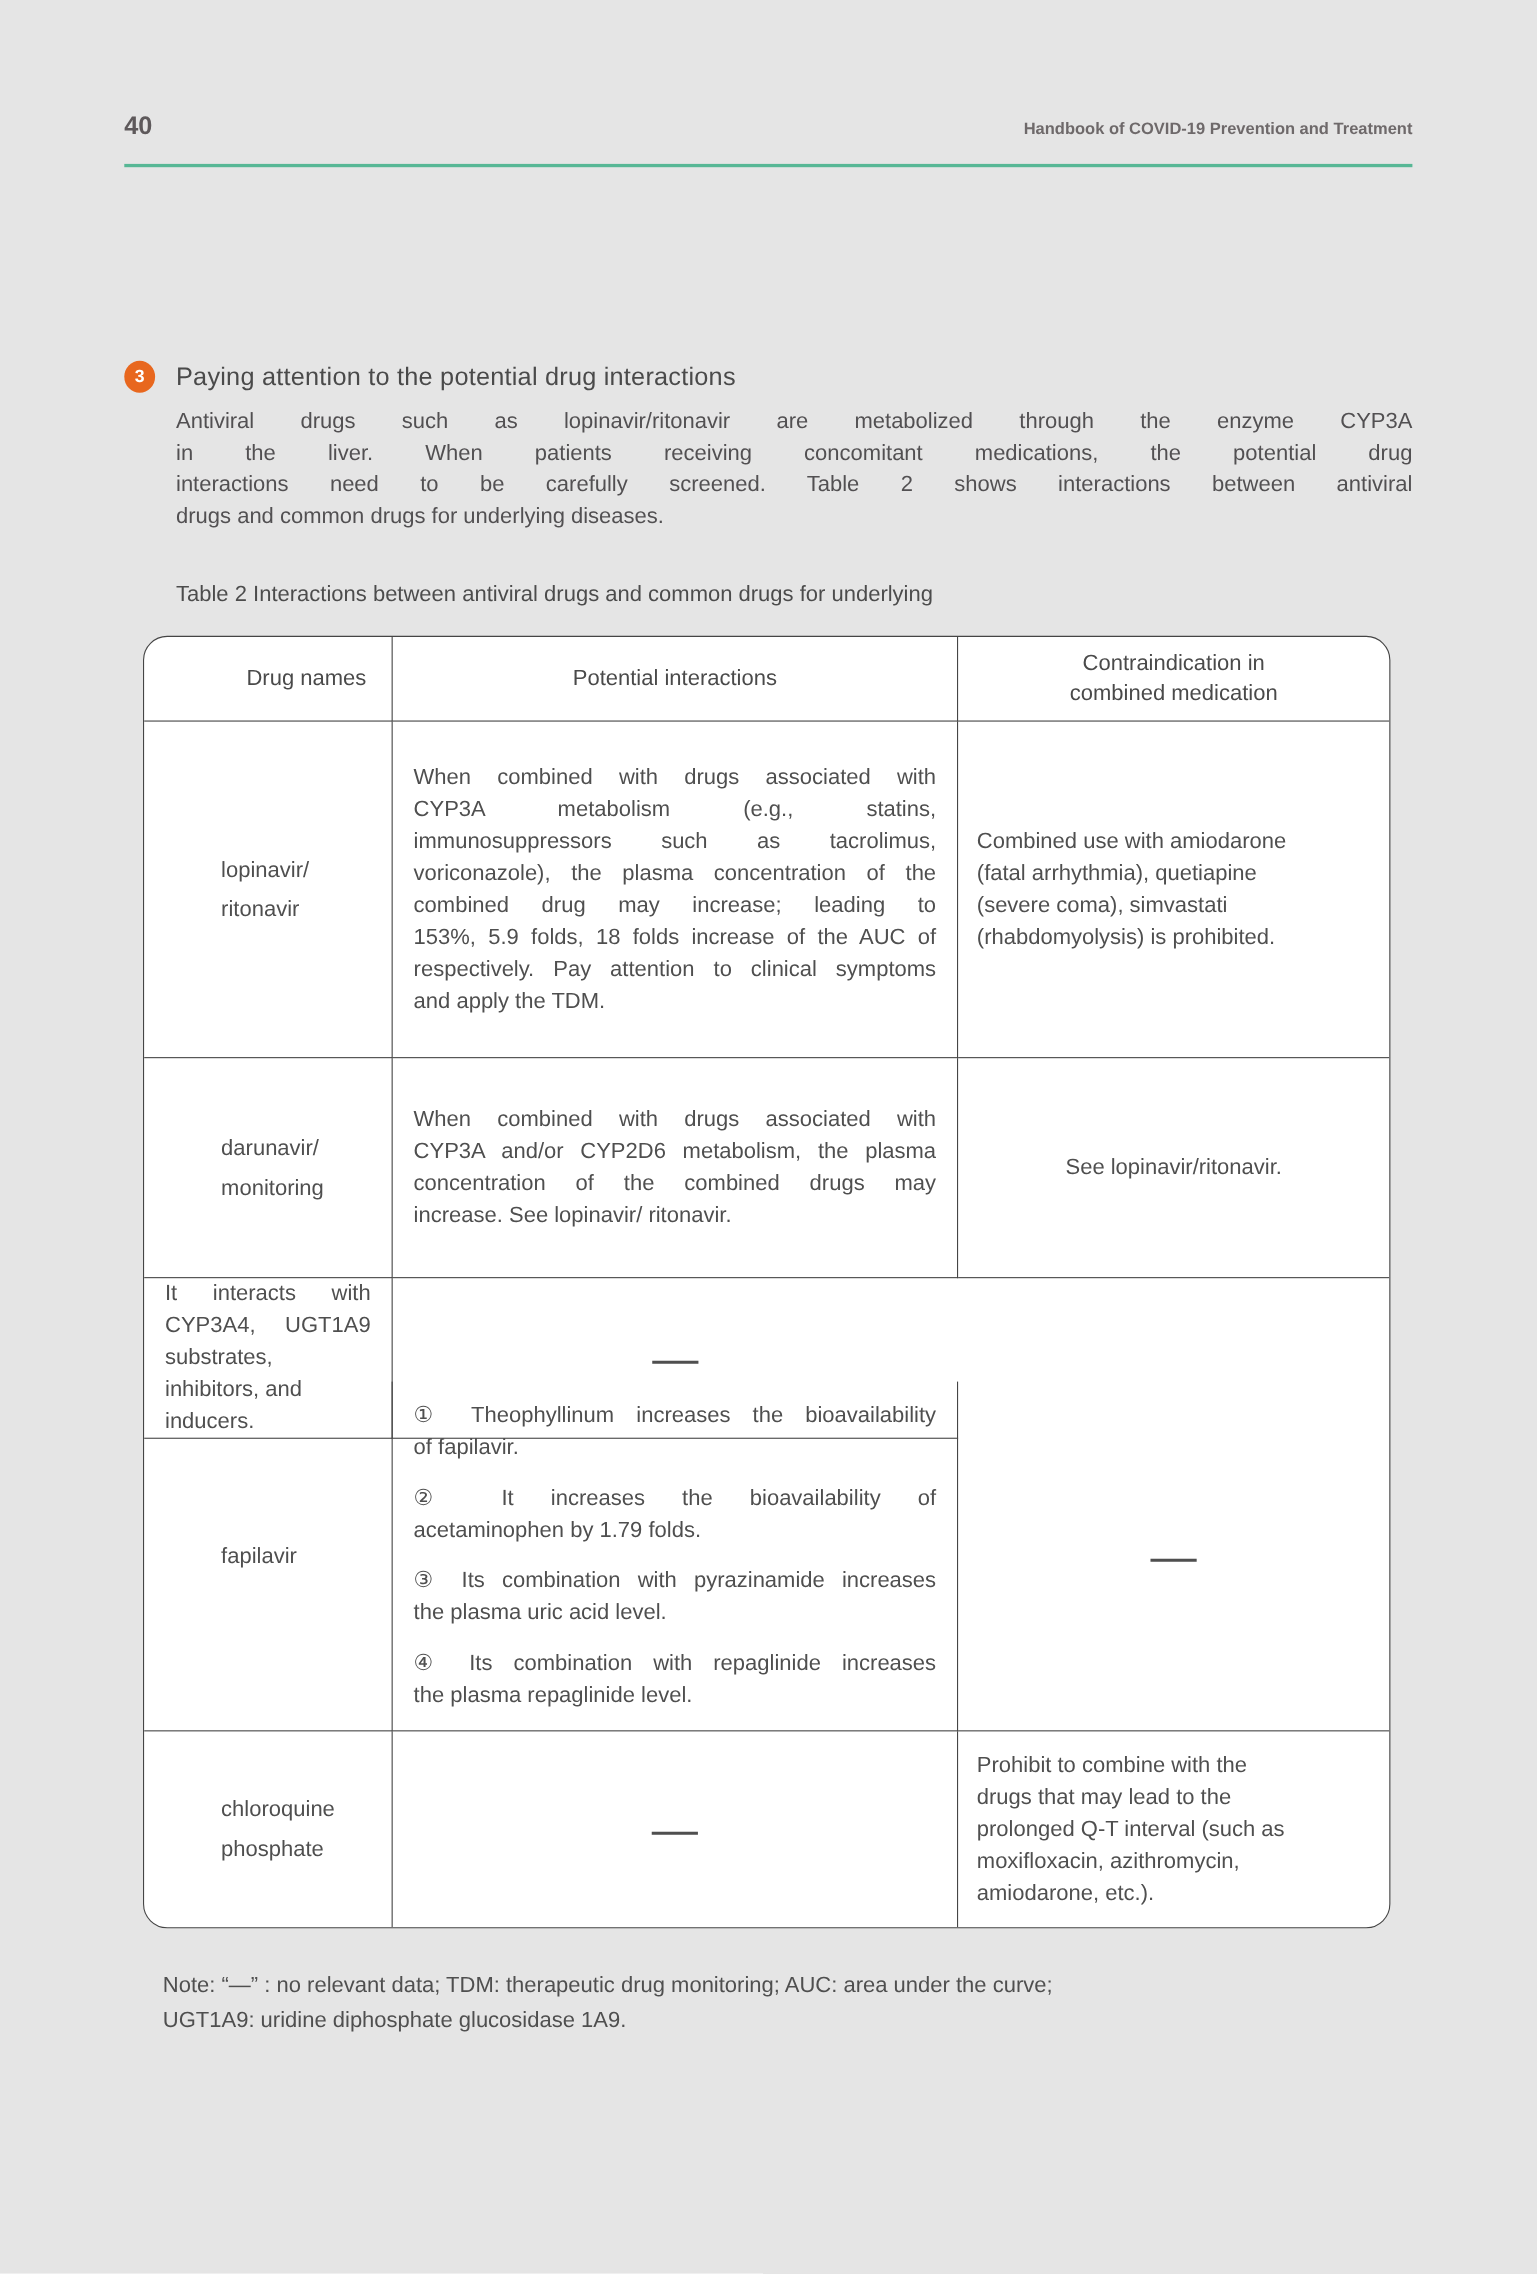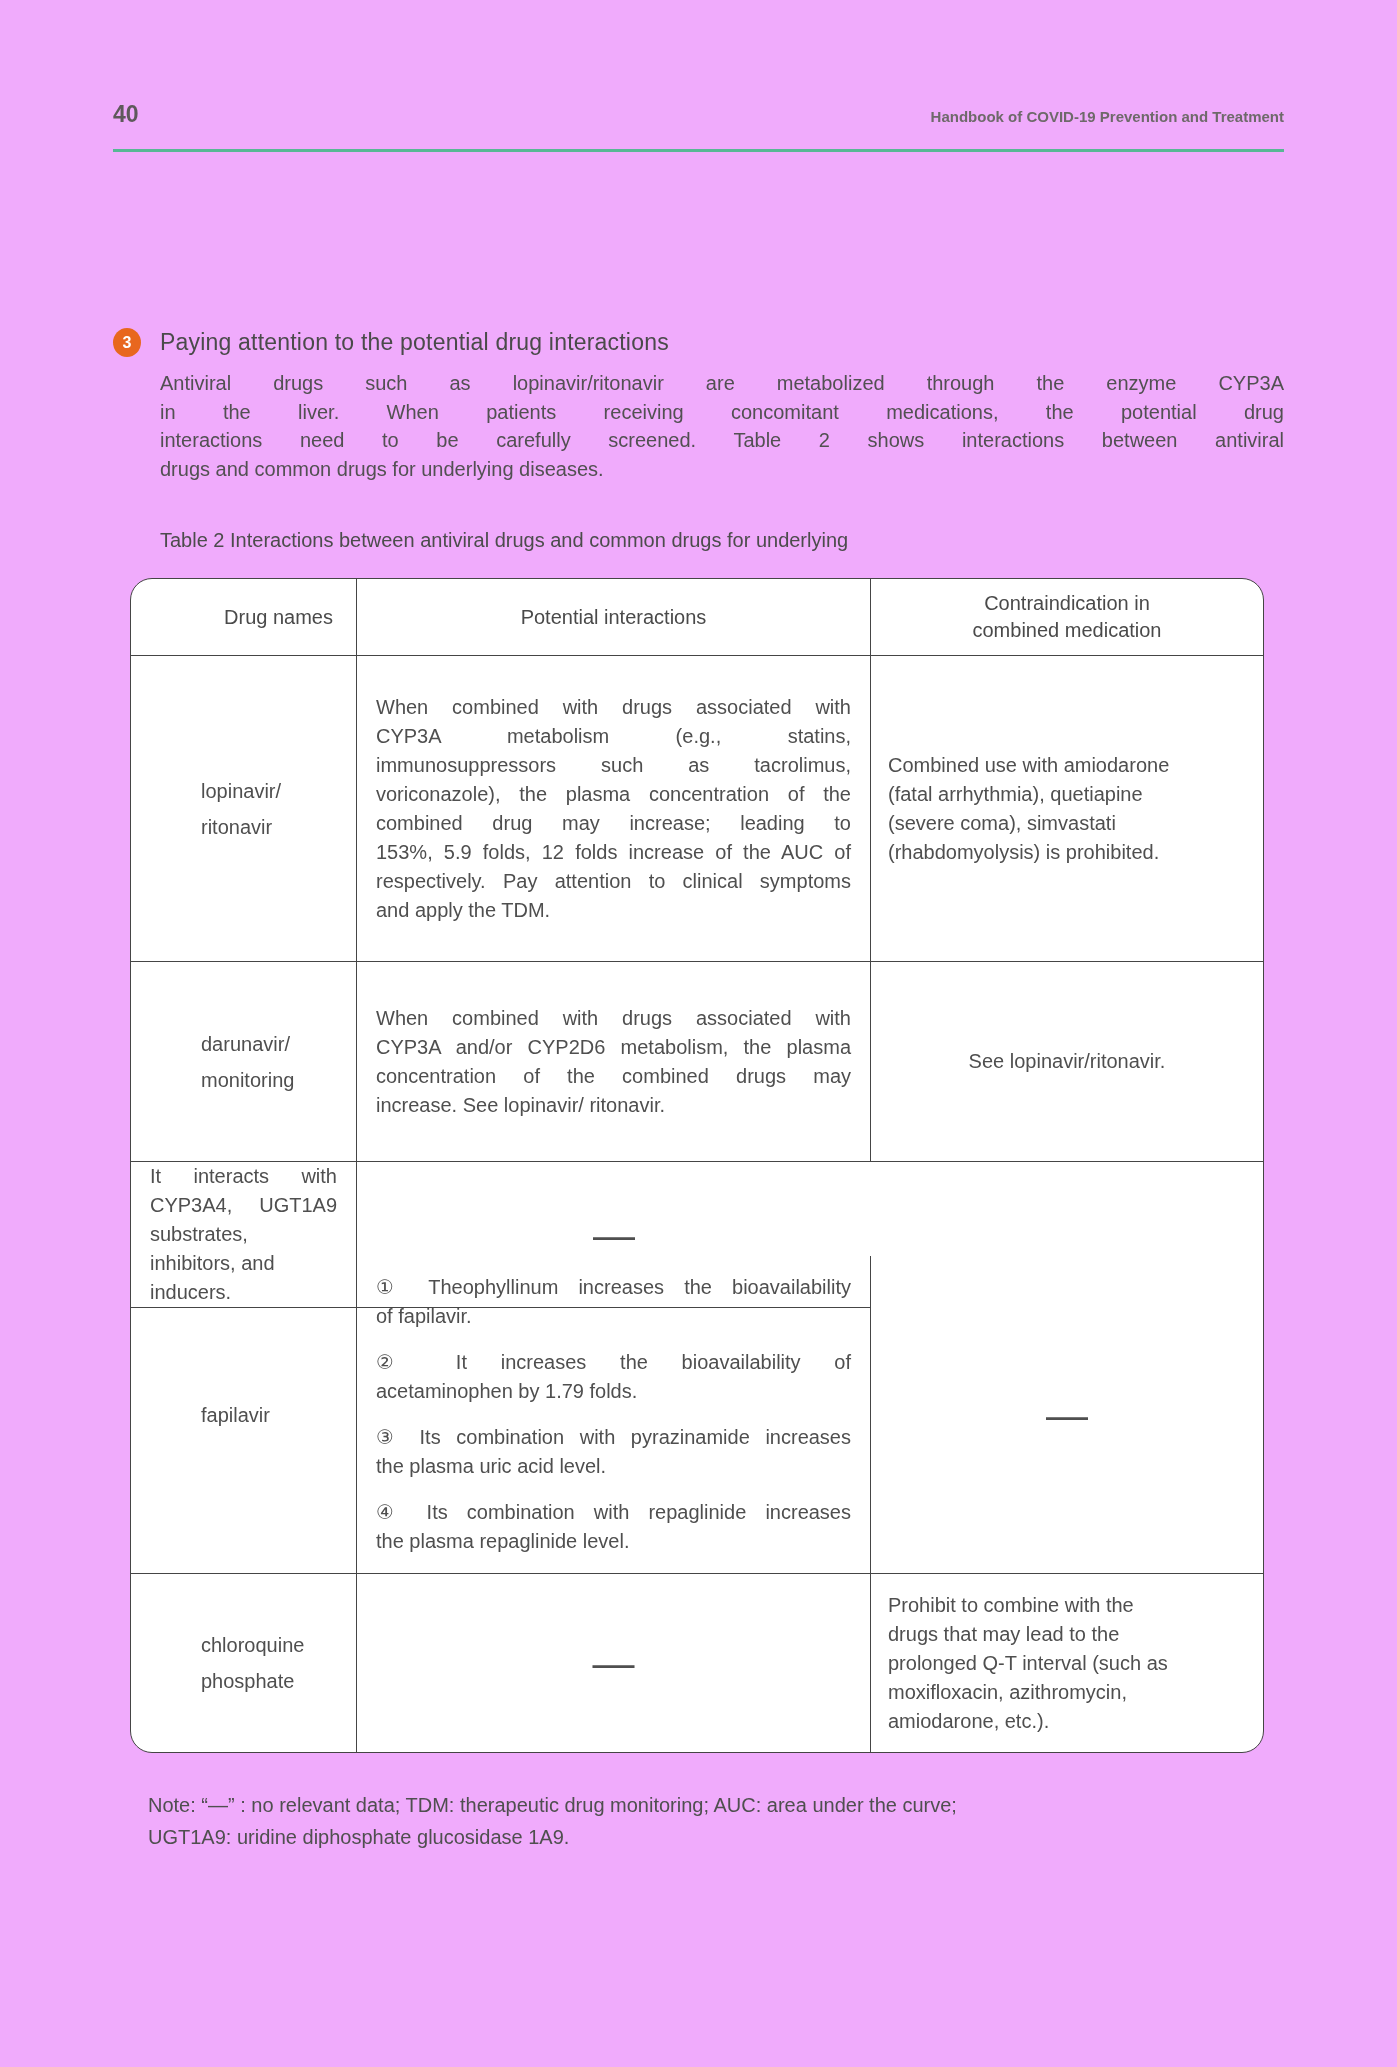--- a/index.html
+++ b/index.html
@@ -1,17 +1,17 @@
 <!DOCTYPE html>
 <html><head>
 <meta charset="utf-8">
 <style>
   html,body { margin:0; padding:0; background:#ffffff; }
   .page {
-    position:relative; width:1397px; height:2067px; background:#f0abfc;
+    position:relative; width:1397px; height:2067px; background:#e5e5e5;
     font-family:"Liberation Sans","DejaVu Sans",sans-serif; color:#4f4b4d;
     overflow:hidden;
   }
   
   .hdr { position:absolute; top:101px; left:113px; width:1171px;
          display:flex; justify-content:space-between; align-items:baseline; }
   .page-num { font-size:23px; font-weight:bold; color:#5e595b; }
   .hdr-title { font-size:15px; font-weight:bold; color:#6e696a; }
   .green-rule { position:absolute; top:149px; left:113px; width:1171px; height:3px; background:#57b795; }
 
@@ -98,21 +98,21 @@
   <div class="t-row">
     <div class="t-cell c1">lopinavir/
 ritonavir</div>
     <div class="t-cell c2">
             <div class="para">
               <div class="jline">When combined with drugs associated with</div>
               <div class="jline">CYP3A metabolism (e.g., statins,</div>
               <div class="jline">immunosuppressors such as tacrolimus,</div>
               <div class="jline">voriconazole), the plasma concentration of the</div>
               <div class="jline">combined drug may increase; leading to</div>
-              <div class="jline">153%, 5.9 folds, 12 folds increase of the AUC of</div>
+              <div class="jline">153%, 5.9 folds, 18 folds increase of the AUC of</div>
               <div class="jline">respectively. Pay attention to clinical symptoms</div>
               <div class="pline">and apply the TDM.</div>
             </div>
           </div>
     <div class="t-cell c3">
             <div class="pline">Combined use with amiodarone</div>
             <div class="pline">(fatal arrhythmia), quetiapine</div>
             <div class="pline">(severe coma), simvastati</div>
             <div class="pline">(rhabdomyolysis) is prohibited.</div>
           </div>

